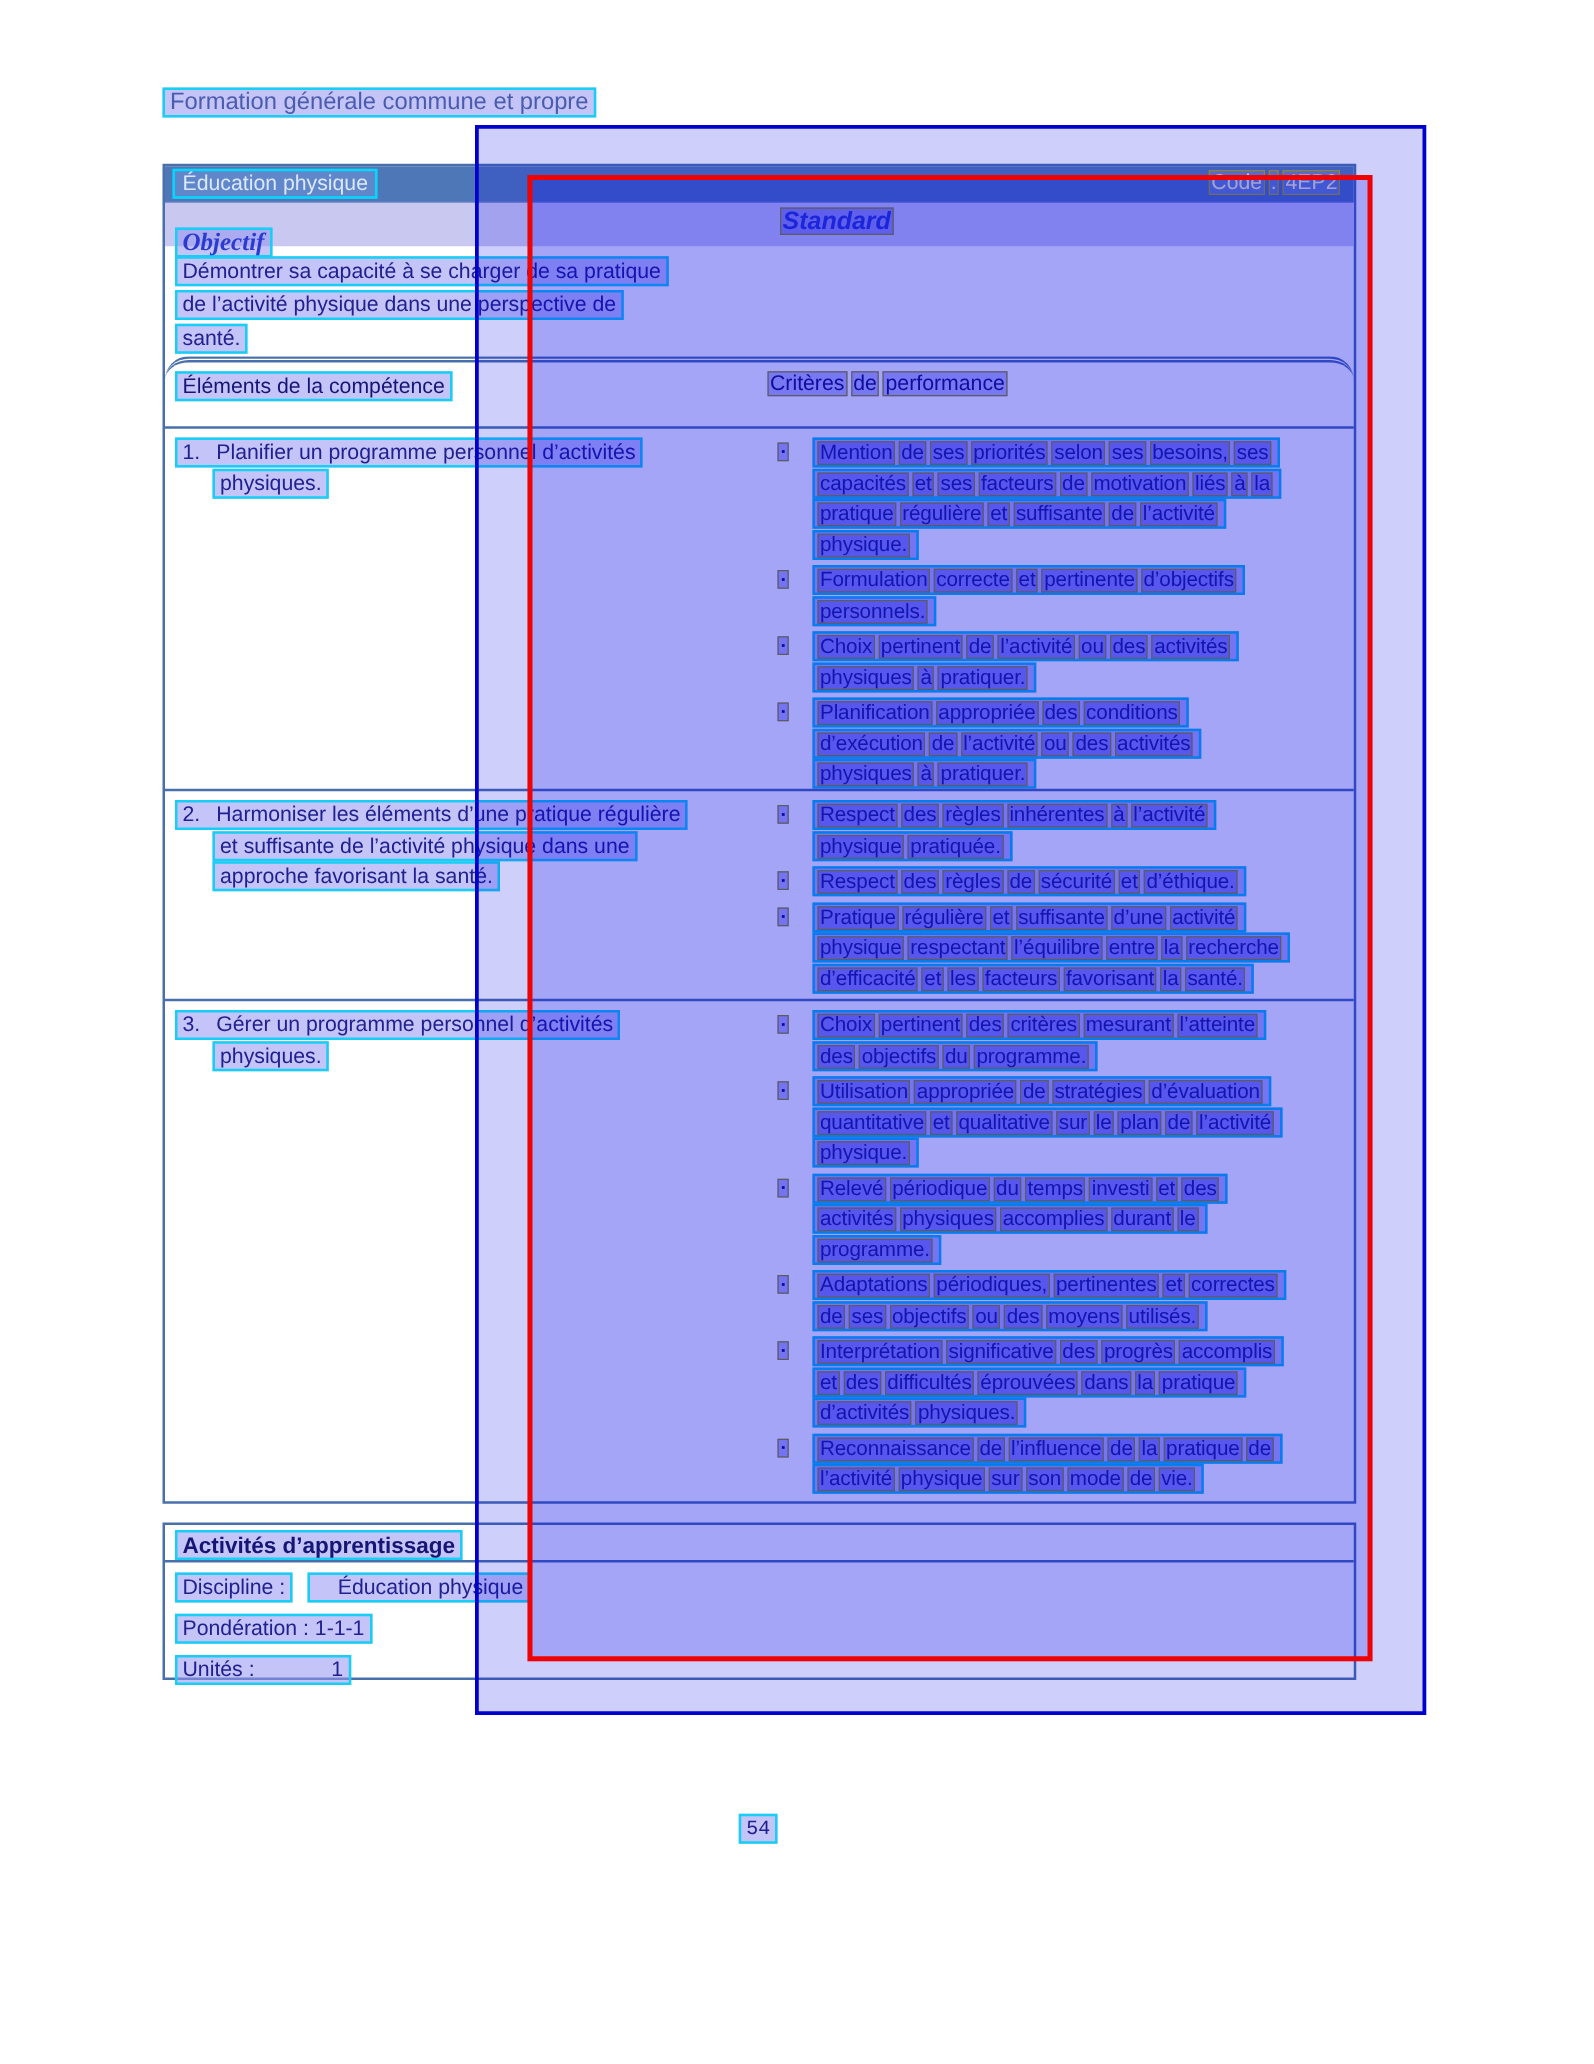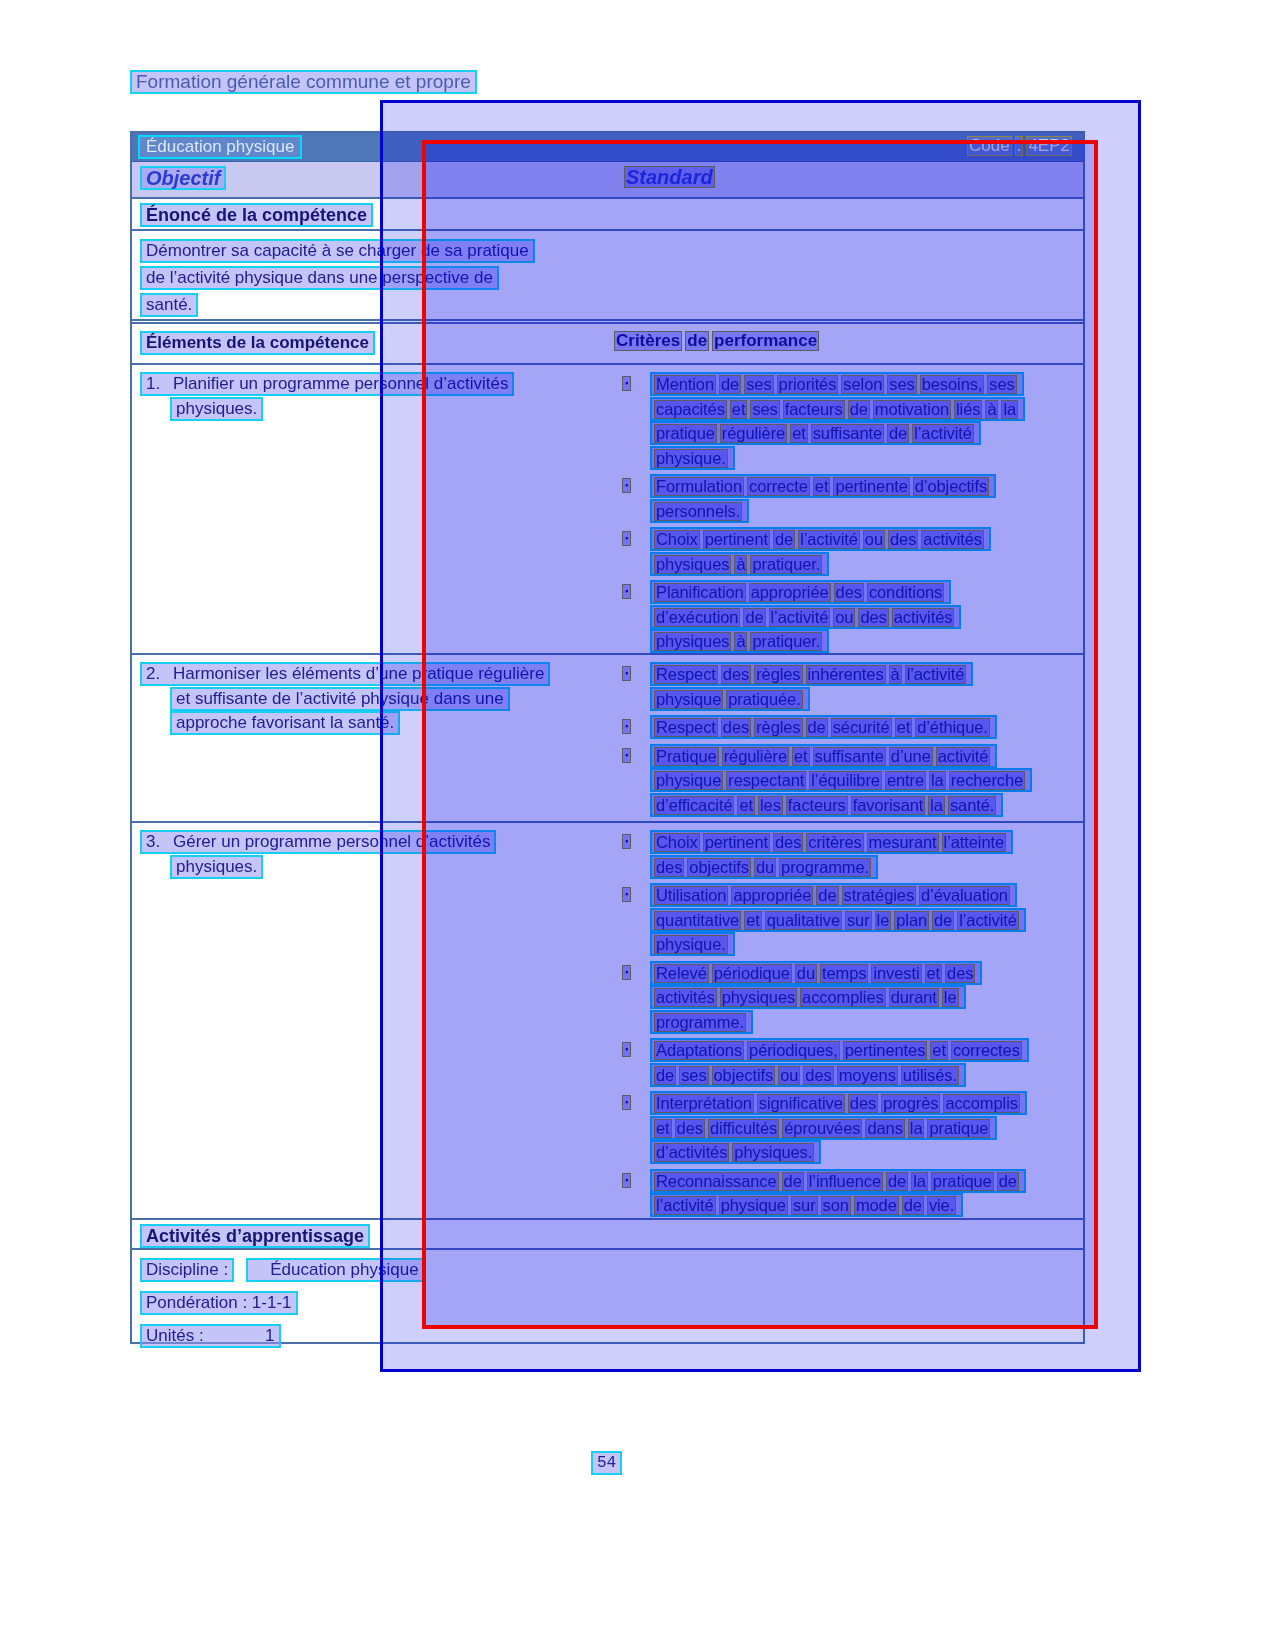--- a/index.html
+++ b/index.html
@@ -34,29 +34,29 @@
   .pagenum{position:absolute;left:591px;top:1451px;font-size:16px;color:#202090;font-family:Liberation Mono, monospace;}
   
   .t1{position:absolute;left:130px;top:131px;width:955px;border:2px solid #4a70ab;box-sizing:border-box;background:#fff;}
   .bar{height:28px;background:#4e77b8;position:relative;}
   .bar-band{position:absolute;left:6px;top:2px;font-size:17px;color:#dbe7fb;
     background:rgba(130,165,235,0.35);border:2px solid #00d8ff;padding:0 6px;line-height:20px;}
   .bar-code{position:absolute;right:8px;top:3px;font-size:17px;color:#fef9c3;white-space:nowrap;}
   .bar-code .w{background:rgba(160,180,235,0.28);border-color:#b3a40e;line-height:18px;}
   .objrow{height:35px;background:#c8c8f1;border-top:1px solid #3a5fae;position:relative;
     font-style:italic;font-weight:bold;font-size:20px;color:#2b3bd0;}
-  .obj-label{position:absolute;left:8px;top:4px;}
+  .obj-label{position:absolute;left:8px;top:20px;font-family:Liberation Serif, serif;}
   .std-label{position:absolute;left:492px;top:4px;white-space:nowrap;}
   .std-label .w{line-height:20px;text-align:center;}
   .enonce{height:34px;border-top:2px solid #4a70ab;border-bottom:2px solid #4a70ab;
     padding:4px 0 0 8px;font-weight:bold;font-size:18px;color:#151575;box-sizing:border-box;}
   .ebody{height:88px;padding:6px 0 0 8px;box-sizing:border-box;font-size:17px;}
   .eline{line-height:27px;white-space:nowrap;}
-  .colhdr{height:44px;border-top:5px double #4a70ab;position:relative;
-    font-weight:bold;font-size:17px;color:#151575;box-sizing:border-box;}
+  .colhdr{height:56px;border-top:5px double #4a70ab;position:relative;
+    font-weight:normal;font-size:17px;color:#151575;box-sizing:border-box;border-radius:19px;}
   .colhdr .left{position:absolute;left:8px;top:7px;}
   .colhdr .right{position:absolute;left:482px;top:7px;white-space:nowrap;}
   .colhdr .right .w{line-height:18px;}
   .item-row{border-top:2px solid #4a70ab;position:relative;box-sizing:border-box;overflow:hidden;}
   .ir0{height:290px;} .ir1{height:168px;} .ir2{height:402px;}
   .col-left{position:absolute;left:0;top:7px;width:474px;padding-left:8px;box-sizing:border-box;font-size:17px;}
   .col-right{position:absolute;left:482px;right:2px;top:7px;font-size:16.5px;letter-spacing:-0.1px;}
   .iline{line-height:24.5px;white-space:nowrap;}
   .iline.cont{margin-left:30px;}
   .num{display:inline-block;width:27px;}
@@ -86,23 +86,20 @@
 
 <div class="t1">
   <div class="bar">
     <span class="bar-band">Éducation physique</span>
     <span class="bar-code wordify"><span class="w">Code</span><span class="w">:</span><span class="w">4EP2</span></span>
   </div>
   <div class="objrow">
     <span class="obj-label"><span class="lineband">Objectif</span></span>
     <span class="std-label wordify"><span class="w">Standard</span></span>
   </div>
-  <div class="enonce">
-    <span class="lineband">Énoncé de la compétence</span>
-  </div>
   <div class="ebody">
     <div class="eline"><span class="lineband">Démontrer sa capacité à se charger de sa pratique</span></div>
     <div class="eline"><span class="lineband">de l’activité physique dans une perspective de</span></div>
     <div class="eline"><span class="lineband">santé.</span></div>
   </div>
   <div class="colhdr">
     <span class="left"><span class="lineband">Éléments de la compétence</span></span>
     <span class="right wordify"><span class="w">Critères</span><span class="w">de</span><span class="w">performance</span></span>
   </div>
   <div>

